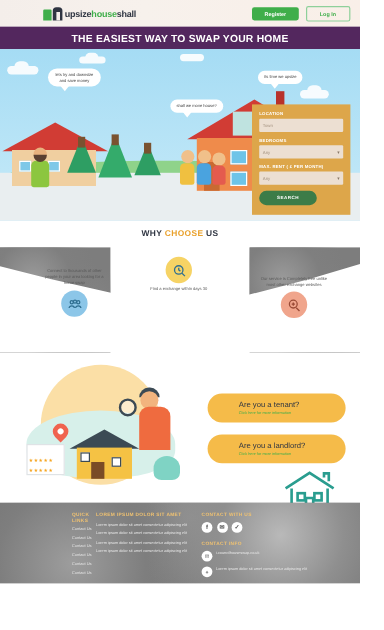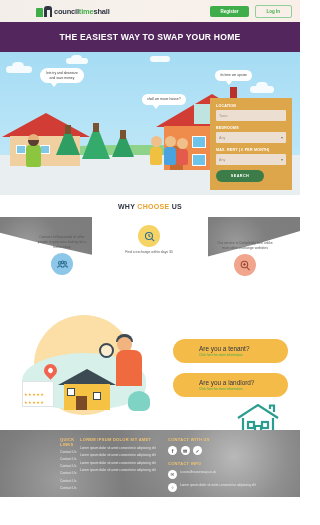--- a/index.html
+++ b/index.html
@@ -30,21 +30,21 @@
     background:#3fae4a; color:#fff; font-size:4.5px; font-weight:bold;
     padding:3px 10px; border-radius:2px; border:none;
   }
   .btn-login {
     background:transparent; color:#3fae4a; font-size:4.5px; font-weight:bold;
     padding:3px 11px; border-radius:2px; border:1px solid #8ed09a;
   }
 
   
   .banner {
-    height:30px; background:#53275e; display:flex; align-items:center; justify-content:center;
+    height:19px; background:#53275e; display:flex; align-items:center; justify-content:center;
   }
   .banner span { color:#fff; font-size:8.6px; font-weight:bold; letter-spacing:0.2px; }
 
   
   .hero { position:relative; height:143px; background:#9fd9f2; overflow:hidden; }
   .sky { position:absolute; inset:0; background:linear-gradient(180deg,#a5dcf4 0%,#bde6f7 70%,#cdedfa 100%); }
   .cloud { position:absolute; background:#fff; border-radius:20px; opacity:.9; }
   .c1{ left:6px; top:14px; width:26px; height:7px;}
   .c1::before{content:"";position:absolute;left:6px;top:-4px;width:12px;height:9px;background:#fff;border-radius:20px;}
   .c2{ left:66px; top:6px; width:22px; height:6px;}
@@ -216,21 +216,21 @@
 
 <div class="page">
 
   <div class="header">
     <div class="logo">
       <span class="logo-mark">
         <span class="lm1"></span>
           <span class="lm2"></span>
       </span>
       <span class="logo-text">
-        <span class="lt-dark">council</span><span class="lt-green">time</span><span class="lt-dark">shall</span>
+        <span class="lt-dark">upsize</span><span class="lt-green">house</span><span class="lt-dark">shall</span>
       </span>
     </div>
     <div class="hdr-actions">
       <button class="btn-register">Register</button>
       <button class="btn-login">Log In</button>
     </div>
   </div>
 
   <div class="banner">
     <span>THE EASIEST WAY TO SWAP YOUR HOME</span>

